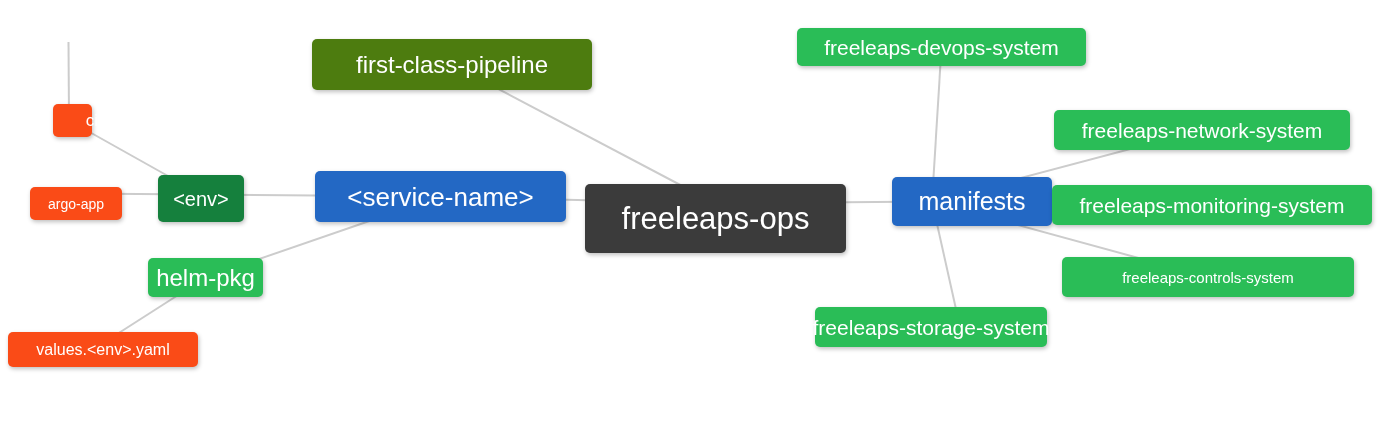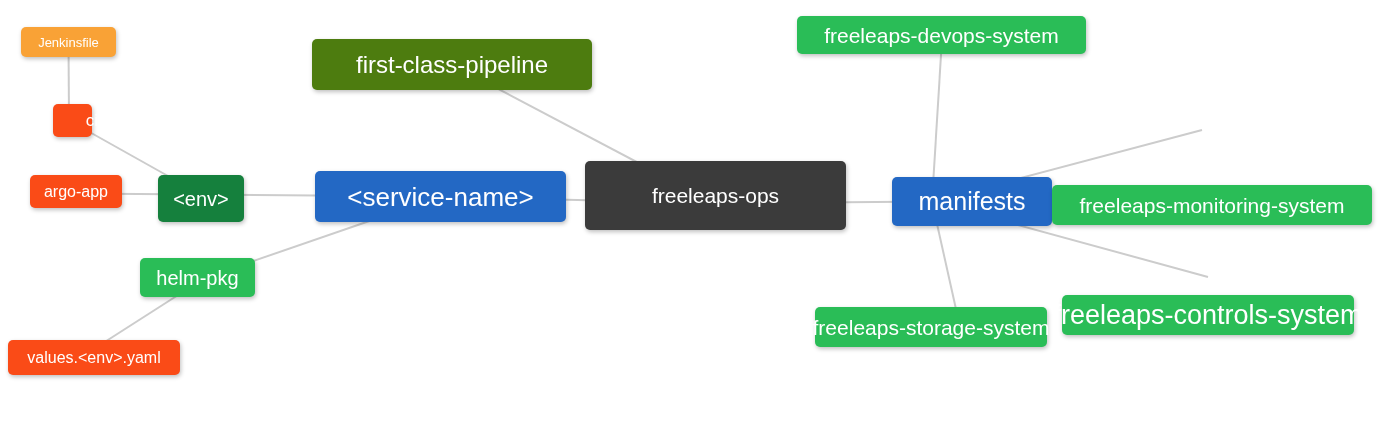--- a/index.html
+++ b/index.html
@@ -62,28 +62,28 @@
       <line x1="452" y1="64.5" x2="715.5" y2="203.5" stroke="#cccccc"></line>
       <line x1="440.5" y1="196.5" x2="715.5" y2="203.5" stroke="#cccccc"></line>
       <line x1="715.5" y1="203.5" x2="932" y2="201.5" stroke="#cccccc"></line>
       <line x1="932" y1="201.5" x2="941.5" y2="47" stroke="#cccccc"></line>
       <line x1="932" y1="201.5" x2="1202" y2="130" stroke="#cccccc"></line>
       <line x1="932" y1="201.5" x2="1212" y2="205" stroke="#cccccc"></line>
       <line x1="932" y1="201.5" x2="1208" y2="277" stroke="#cccccc"></line>
       <line x1="932" y1="201.5" x2="960" y2="327" stroke="#cccccc"></line>
     </svg>
   <div class="nodes-layer" id="nodes-layer">
-      <div class="node" style="left: 21px; top: 27px; width: 95px; height: 30px; font-size: 13px; background: rgb(249, 162, 54);">Jenkinsfile</div>
       <div class="node" style="left: 53px; top: 104px; width: 24px; height: 33px; font-size: 17px; background: rgb(250, 75, 23); padding-left: 39px;">ci</div>
-      <div class="node" style="left: 30px; top: 175px; width: 92px; height: 33px; font-size: 16px; background: rgb(250, 75, 23);">argo-app</div>
+      <div class="node" style="left: 30px; top: 187px; width: 92px; height: 33px; font-size: 14px; background: rgb(250, 75, 23);">argo-app</div>
       <div class="node" style="left: 158px; top: 175px; width: 86px; height: 47px; font-size: 20px; background: #15803d;">&lt;env&gt;</div>
-      <div class="node" style="left: 140px; top: 258px; width: 115px; height: 39px; font-size: 20px; background: rgb(42, 189, 87);">helm-pkg</div>
-      <div class="node" style="left: 8px; top: 340px; width: 172px; height: 35px; font-size: 16px; background: rgb(250, 75, 23);">values.&lt;env&gt;.yaml</div>
+      <div class="node" style="left: 148px; top: 258px; width: 115px; height: 39px; font-size: 24px; background: rgb(42, 189, 87);">helm-pkg</div>
+      <div class="node" style="left: 8px; top: 332px; width: 190px; height: 35px; font-size: 16px; background: rgb(250, 75, 23);">values.&lt;env&gt;.yaml</div>
       <div class="node" style="left: 312px; top: 39px; width: 280px; height: 51px; font-size: 24px; background: #4d7c0f;">first-class-pipeline</div>
       <div class="node" style="left: 315px; top: 171px; width: 251px; height: 51px; font-size: 26px; background: rgb(35, 104, 196);">&lt;service-name&gt;</div>
-      <div class="node" style="left: 585px; top: 161px; width: 261px; height: 69px; font-size: 21px; background: rgb(59, 59, 59);">freeleaps-ops</div>
+      <div class="node" style="left: 585px; top: 184px; width: 261px; height: 69px; font-size: 31px; background: rgb(59, 59, 59);">freeleaps-ops</div>
       <div class="node" style="left: 852px; top: 177px; width: 160px; height: 49px; font-size: 25px; background: rgb(35, 104, 196); margin-left: 40px;">manifests</div>
-      <div class="node" style="left: 797px; top: 16px; width: 289px; height: 38px; font-size: 21px; background: rgb(42, 189, 87);">freeleaps-devops-system</div>
+      <div class="node" style="left: 797px; top: 28px; width: 289px; height: 38px; font-size: 21px; background: rgb(42, 189, 87);">freeleaps-devops-system</div>
+      <div class="node" style="left: 1054px; top: 110px; width: 296px; height: 40px; font-size: 21px; background: rgb(42, 189, 87);">freeleaps-network-system</div>
       <div class="node" style="left: 1052px; top: 185px; width: 320px; height: 40px; font-size: 21px; background: rgb(42, 189, 87);">freeleaps-monitoring-system</div>
-      <div class="node" style="left: 1062px; top: 257px; width: 292px; height: 40px; font-size: 27px; background: rgb(42, 189, 87); margin-top: 38px;">freeleaps-controls-system</div>
+      <div class="node" style="left: 1062px; top: 257px; width: 292px; height: 40px; font-size: 15px; background: rgb(42, 189, 87);">freeleaps-controls-system</div>
       <div class="node" style="left: 815px; top: 307px; width: 232px; height: 40px; font-size: 21px; background: rgb(42, 189, 87);">freeleaps-storage-system</div>
     </div>
 </div>
 
 </body></html>

